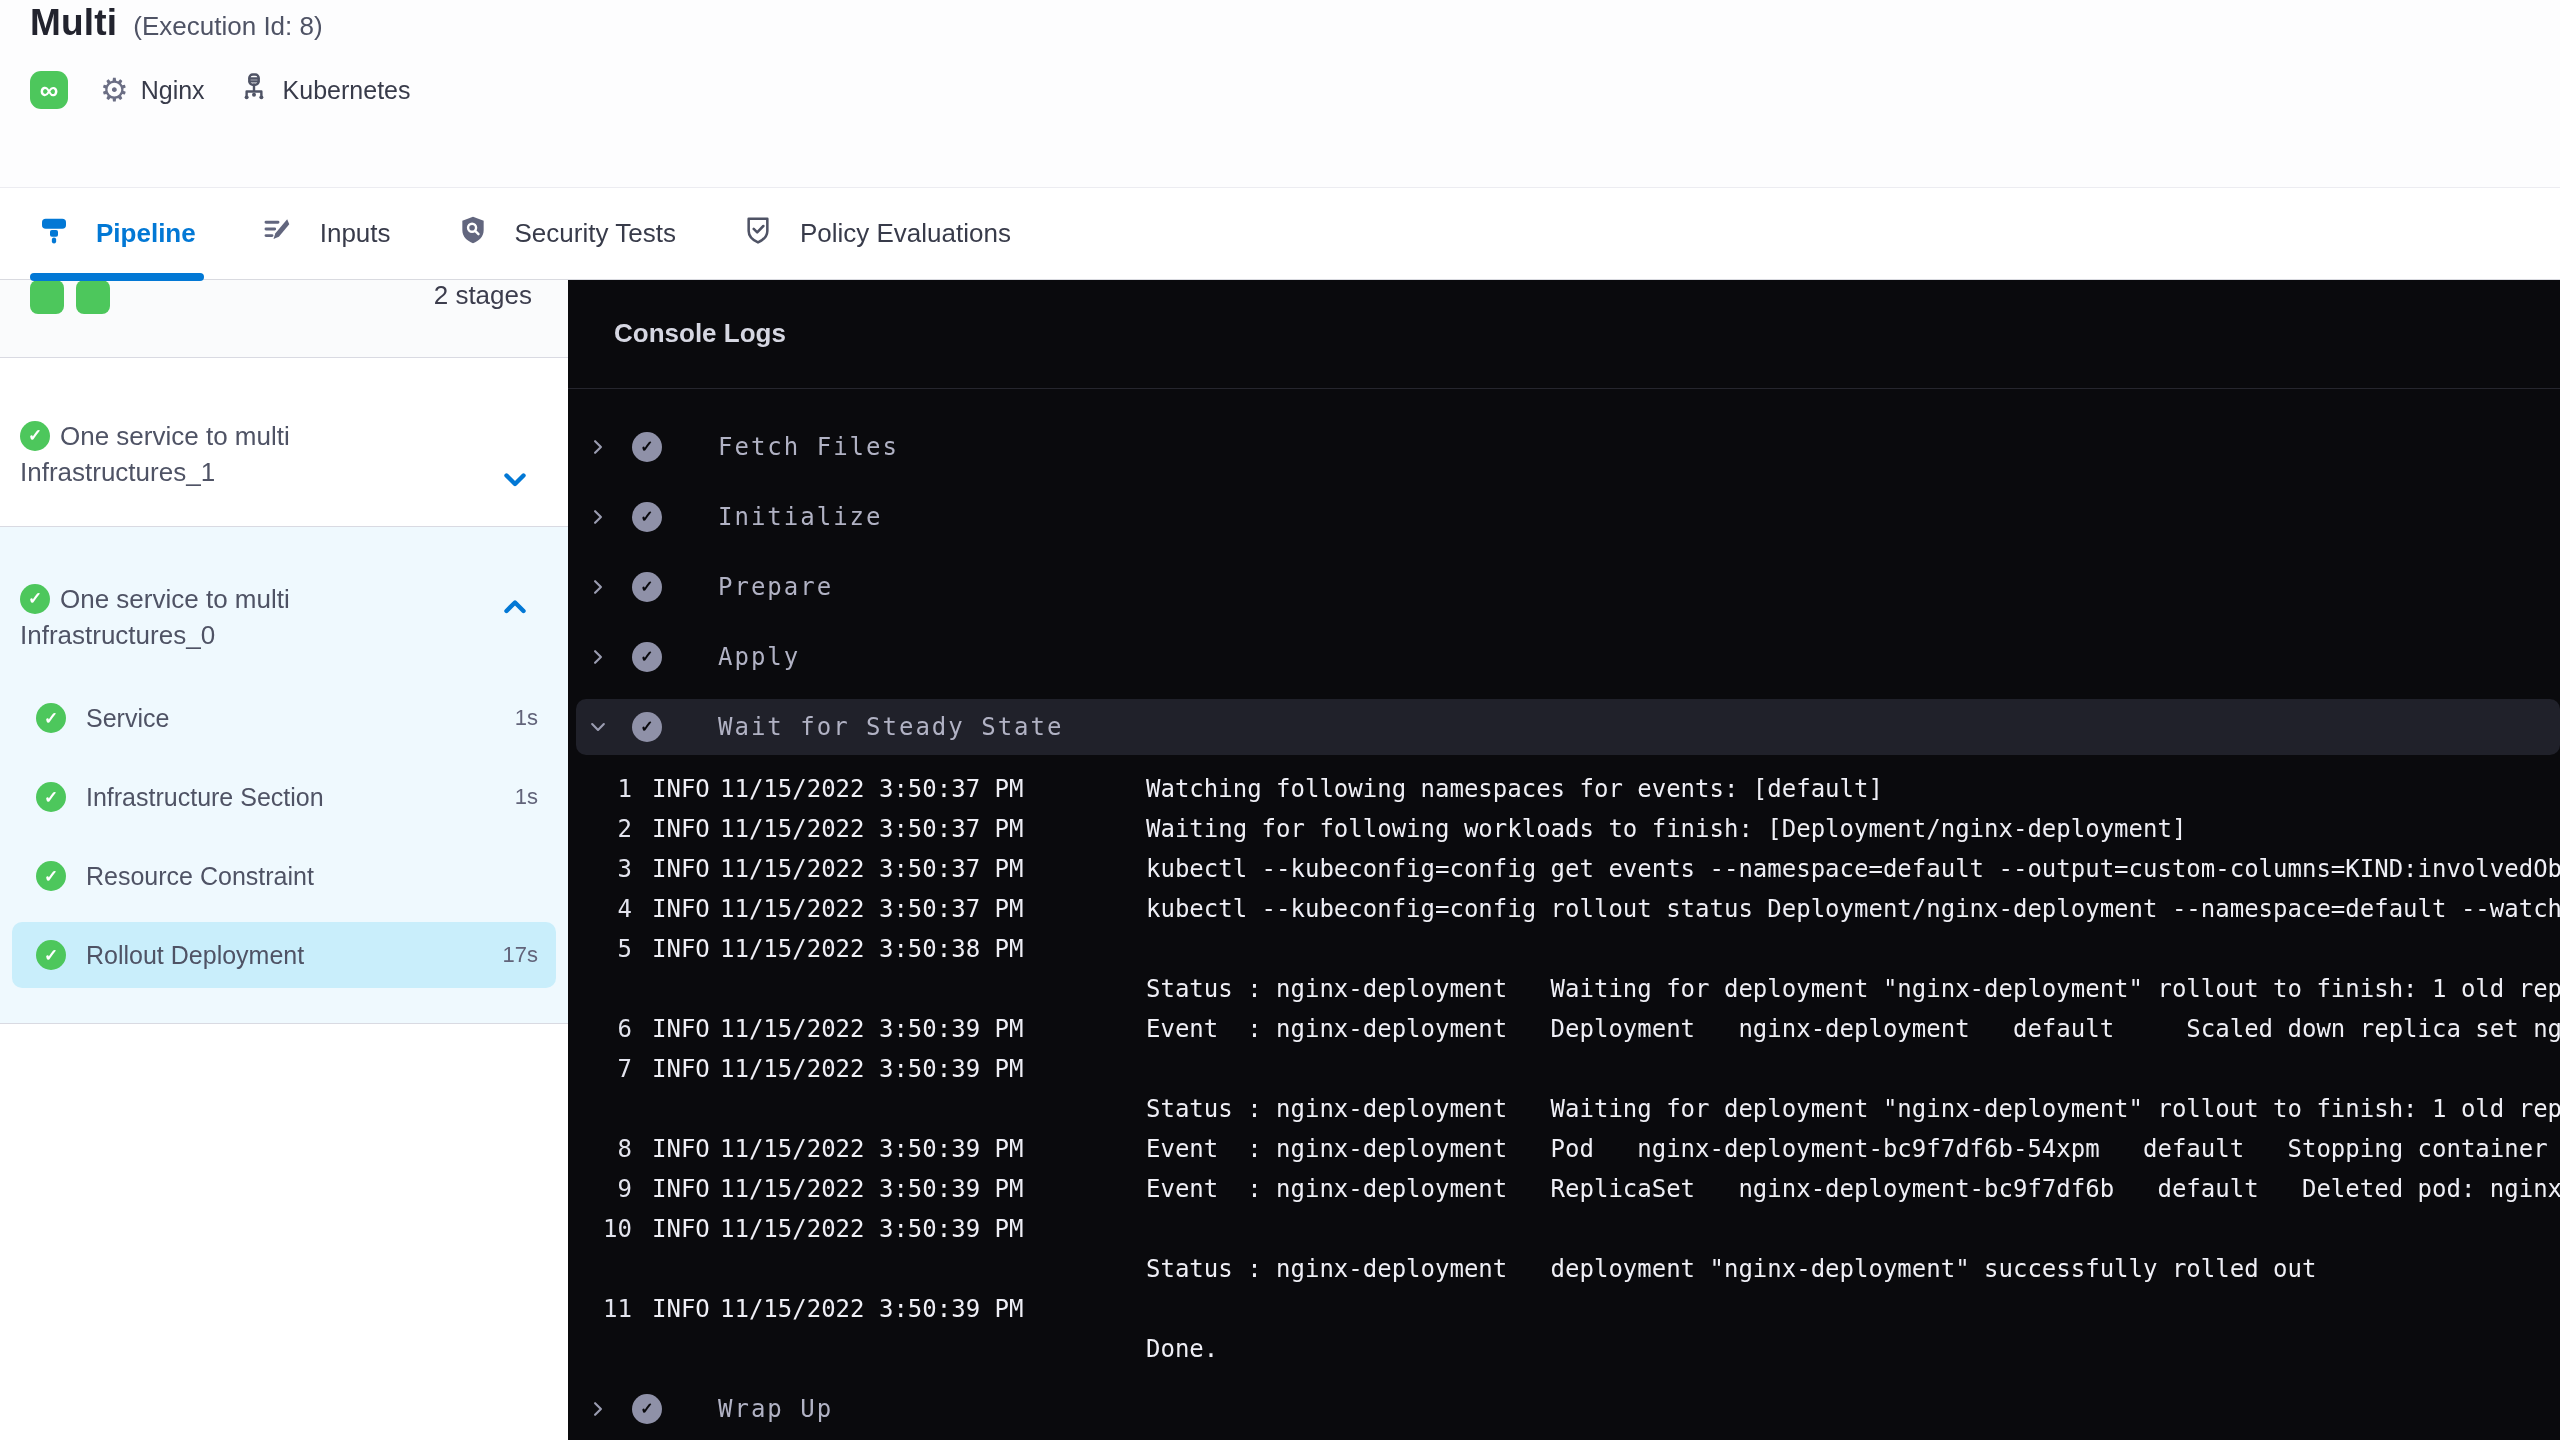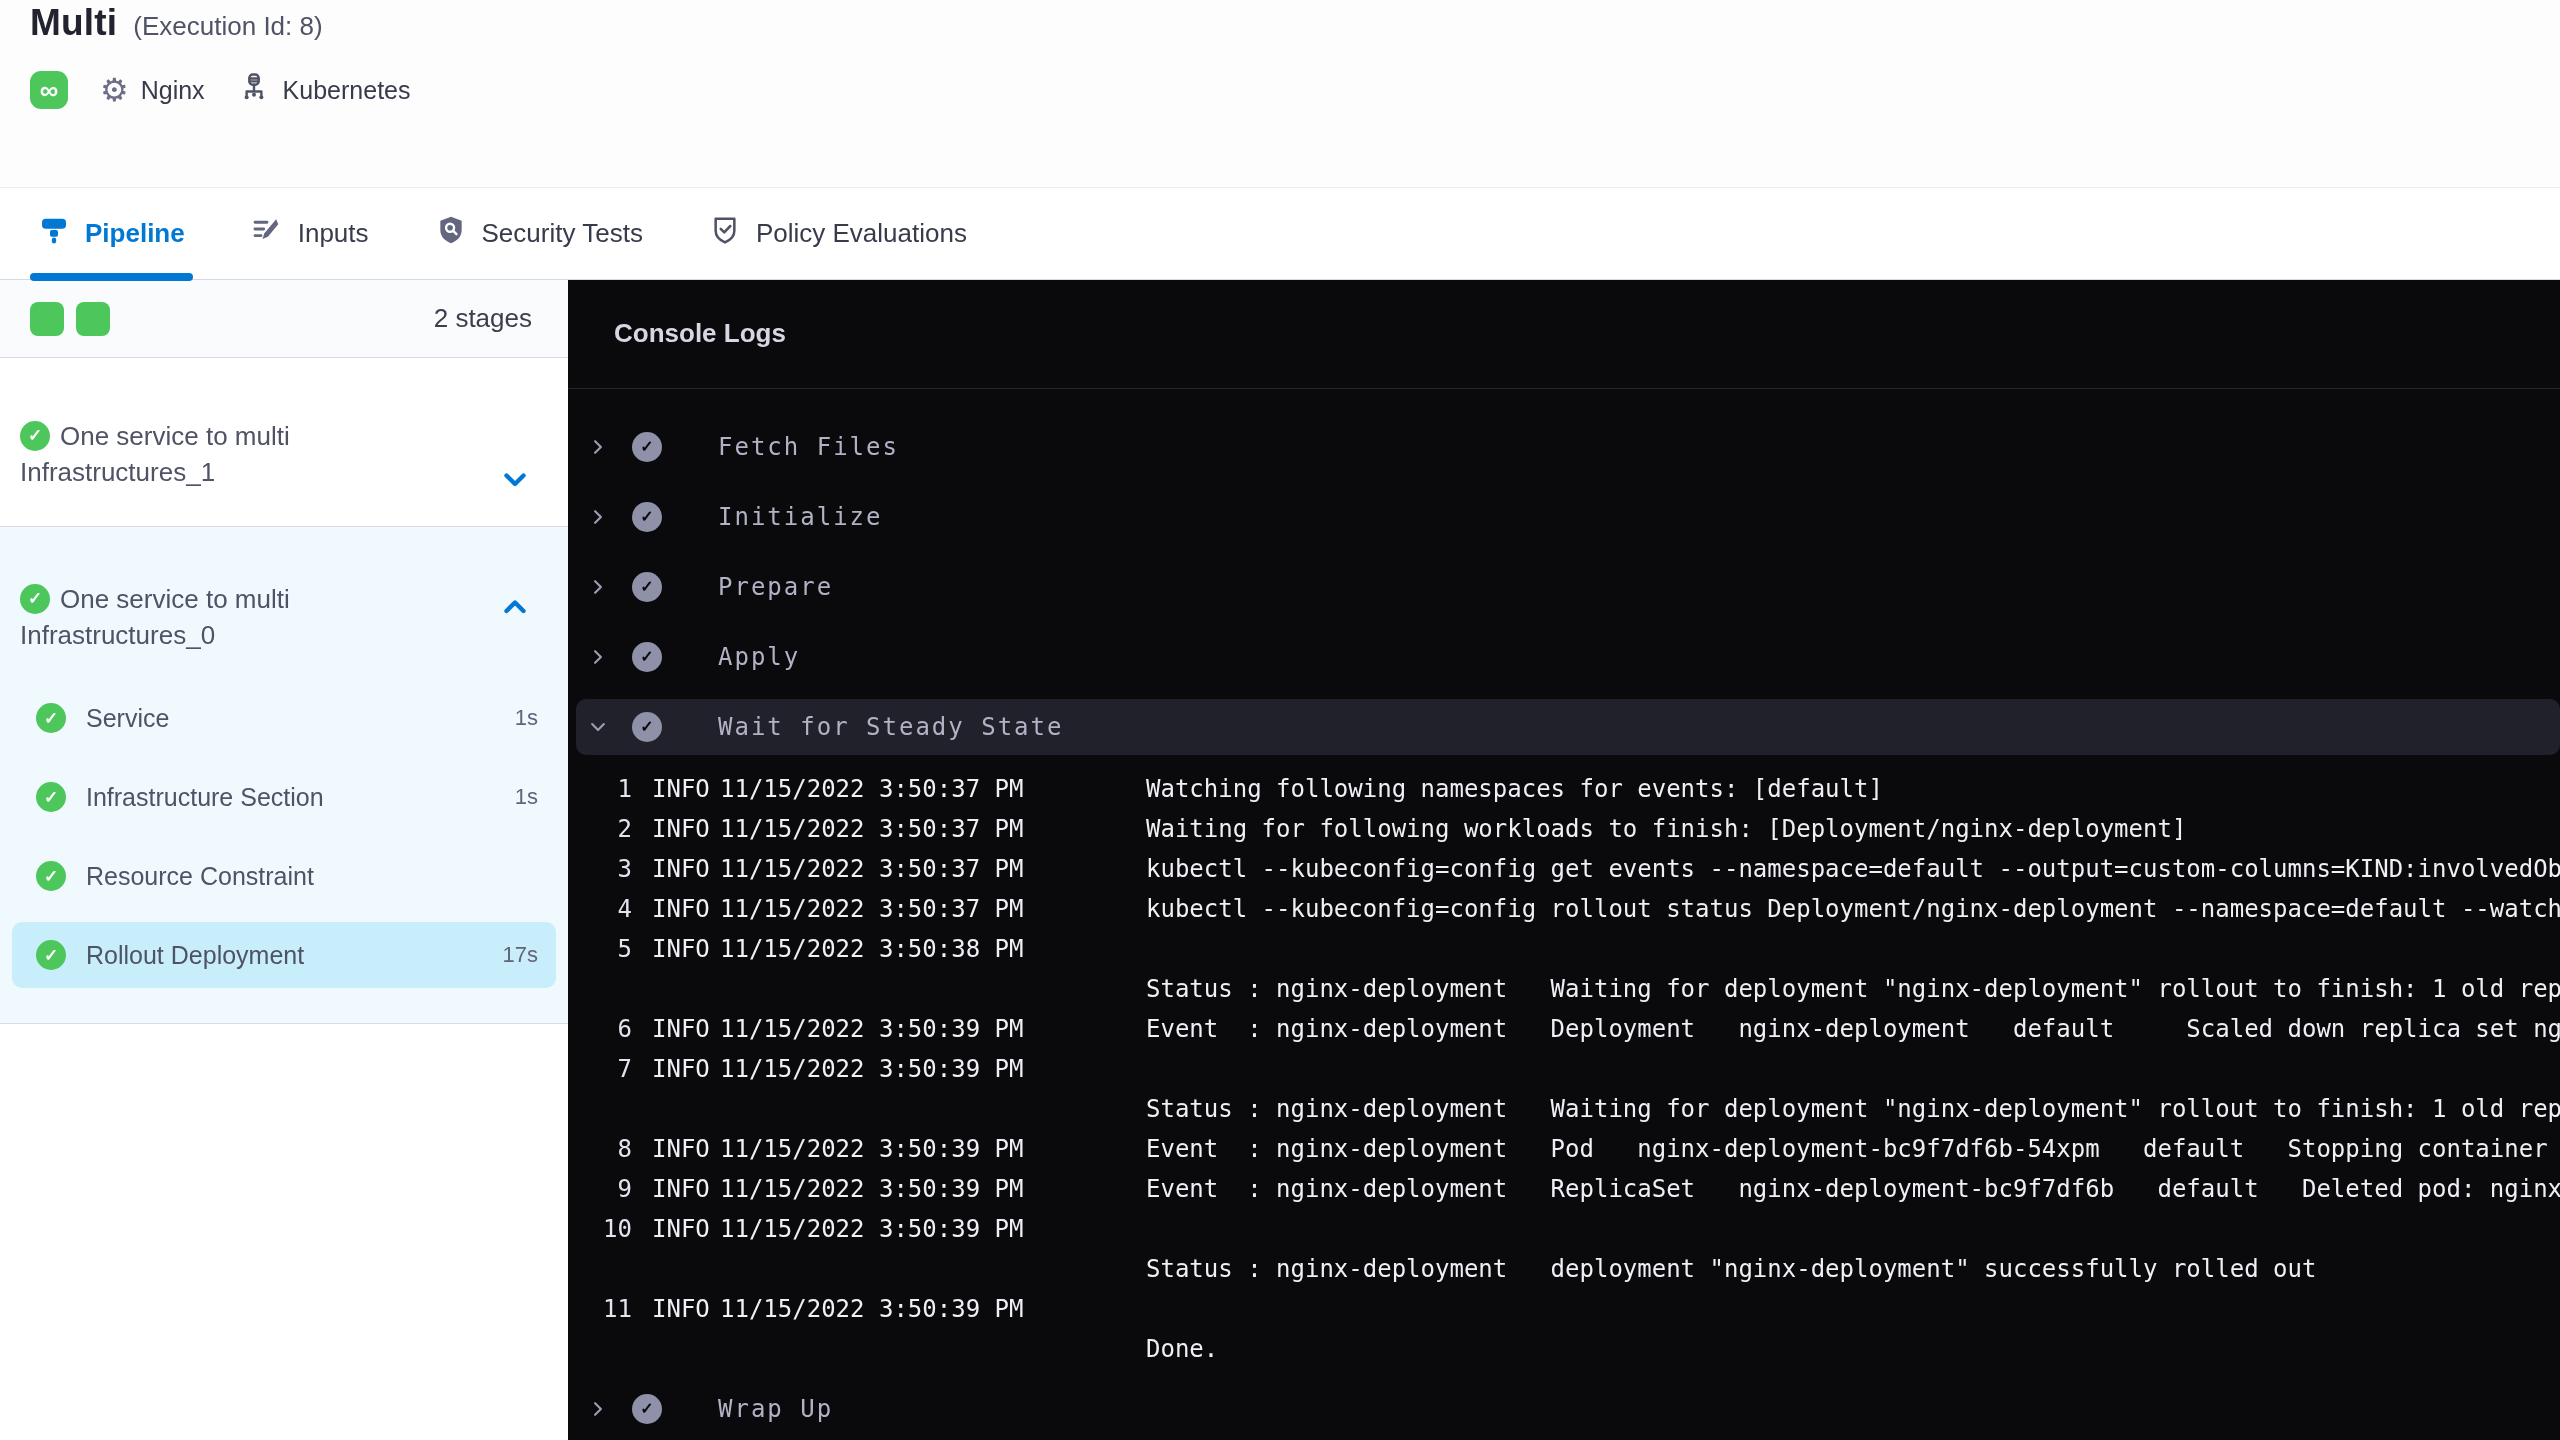--- a/index.html
+++ b/index.html
@@ -14,34 +14,34 @@
   .hdr-sub { font-size:26px; color:#4F5365; }
   .hdr-meta { display:flex; align-items:center; gap:18px; margin-top:26px; }
   .hex { width:38px; height:38px; background:#4DC75C; border-radius:11px; color:#fff;
          display:flex; align-items:center; justify-content:center; font-size:26px; font-weight:700; }
   .chip { display:flex; align-items:center; gap:12px; font-size:25px; color:#383B4A; margin-left:14px; }
   .gear { font-size:32px; color:#6B6E84; line-height:1; }
 
   
   .tabbar { height:92px; display:flex; align-items:center; padding-left:38px; gap:66px;
             border-bottom:1px solid #D9DAE0; background:#fff; }
-  .tab { display:inline-flex; align-items:center; gap:15px; font-size:26px; color:#383B4A;
+  .tab { display:inline-flex; align-items:center; gap:26px; font-size:26px; color:#383B4A;
          height:100%; position:relative; cursor:pointer; }
   .tab svg { width:32px; height:32px; }
   .tab.active { color:#0278D5; font-weight:700; }
   .tab.active::after { content:""; position:absolute; left:-8px; right:-8px; bottom:-2px;
                        height:8px; background:#0278D5; border-radius:8px; }
 
   
   .main { flex:1; display:flex; min-height:0; }
 
   
   .sidebar { width:568px; background:#fff; display:flex; flex-direction:column; }
   .sb-hdr { height:78px; background:#FAFBFC; border-bottom:1px solid #D9DAE2;
-            display:flex; align-items:center; padding:0 36px 0 30px; }
+            display:flex; padding:0 36px 0 30px; }
   .sb-squares { display:flex; gap:12px; }
   .sq { width:34px; height:34px; border-radius:8px; background:#4DC75C; }
   .sb-count { margin-left:auto; font-size:26px; color:#3C3D4D; }
 
   .stage-card { position:relative; padding:60px 80px 36px 20px; border-bottom:1px solid #D9DAE2; }
   .stage-card.expanded { background:#EFF9FE; padding:54px 0 22px 0; }
   .stage-card.expanded .stage-label-wrap { padding:0 80px 0 20px; }
   .stage-label { font-size:26px; line-height:36px; color:#4F5365; }
   .ck { width:30px; height:30px; border-radius:50%; background:#4DC75C; color:#fff;
         display:flex; align-items:center; justify-content:center; font-size:17px; font-weight:700;

